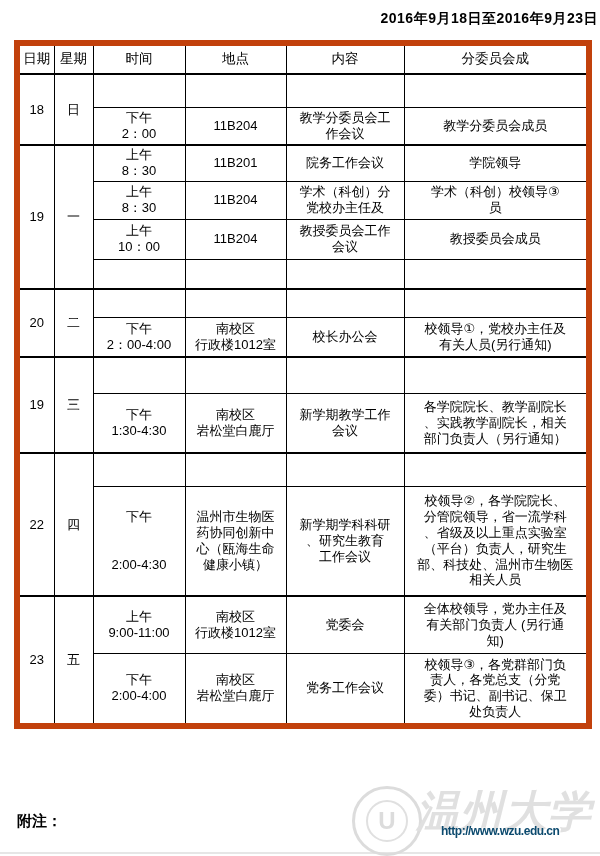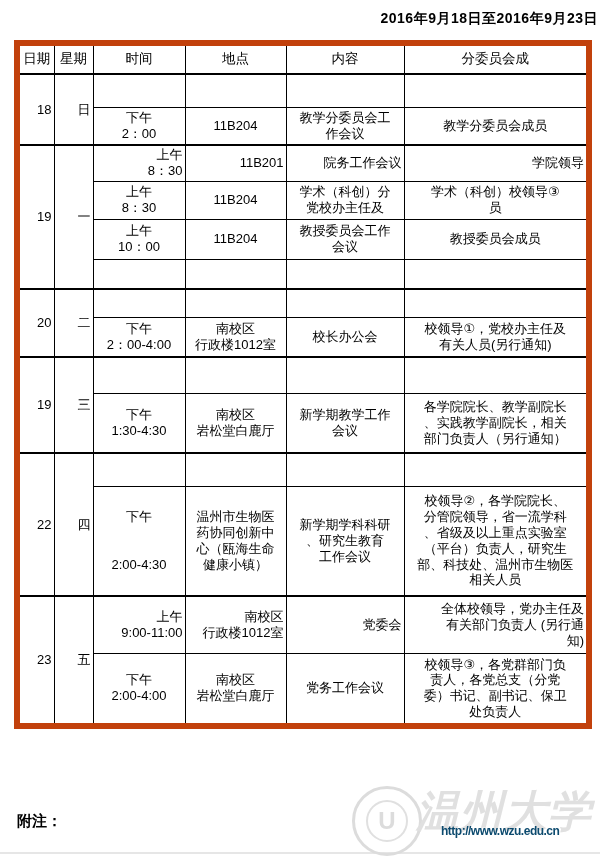--- a/index.html
+++ b/index.html
@@ -17,21 +17,21 @@
     border-collapse:collapse; table-layout:fixed;
     border:6px solid #c2410c;
   }
   table.sched td {
     border:1px solid #000;
     text-align:center; vertical-align:middle;
     font-size:13px; line-height:1.22;
     white-space:pre-line; padding:1px 2px; overflow:hidden;
   }
   table.sched tr.hdr td { font-size:13.5px; }
-  table.sched tr.gs td { border-top:2px solid #000;text-align:right; }
+  table.sched tr.gs td { border-top:2px solid #000; }
   .notes {
     position:absolute; left:17px; top:763px; z-index:2;
     font-size:15px; font-weight:bold; line-height:23px; white-space:pre;
   }
   .wm { position:absolute; z-index:1; }
   .wm-circle {
     position:absolute; left:352px; top:786px; width:64px; height:64px;
     border:3px solid #dcdcdc; border-radius:50%;
     display:flex; align-items:center; justify-content:center;
   }

